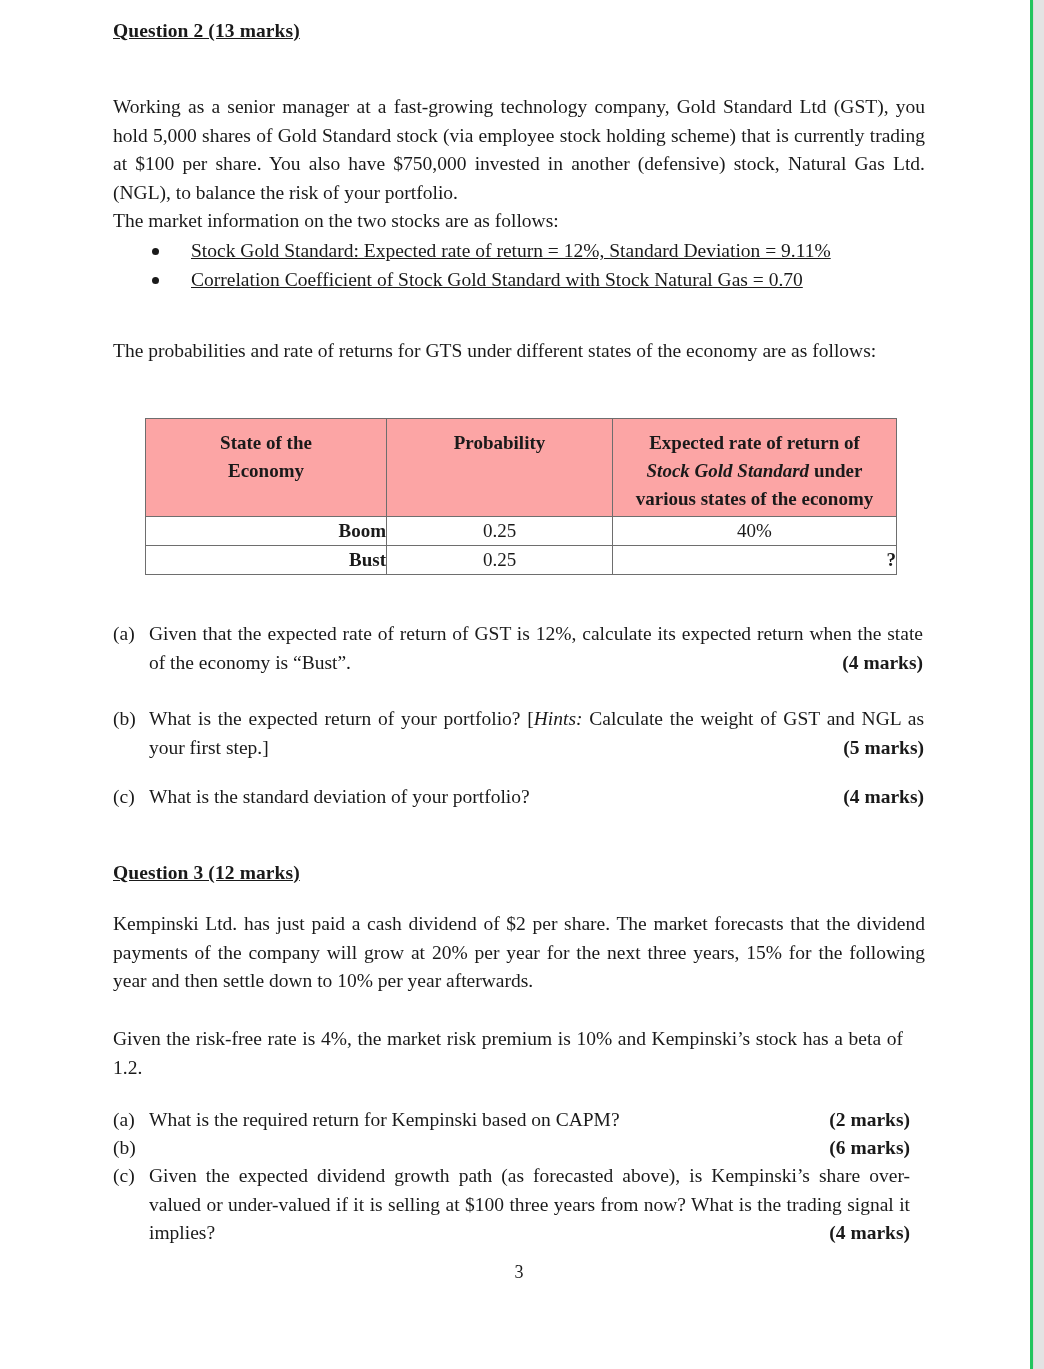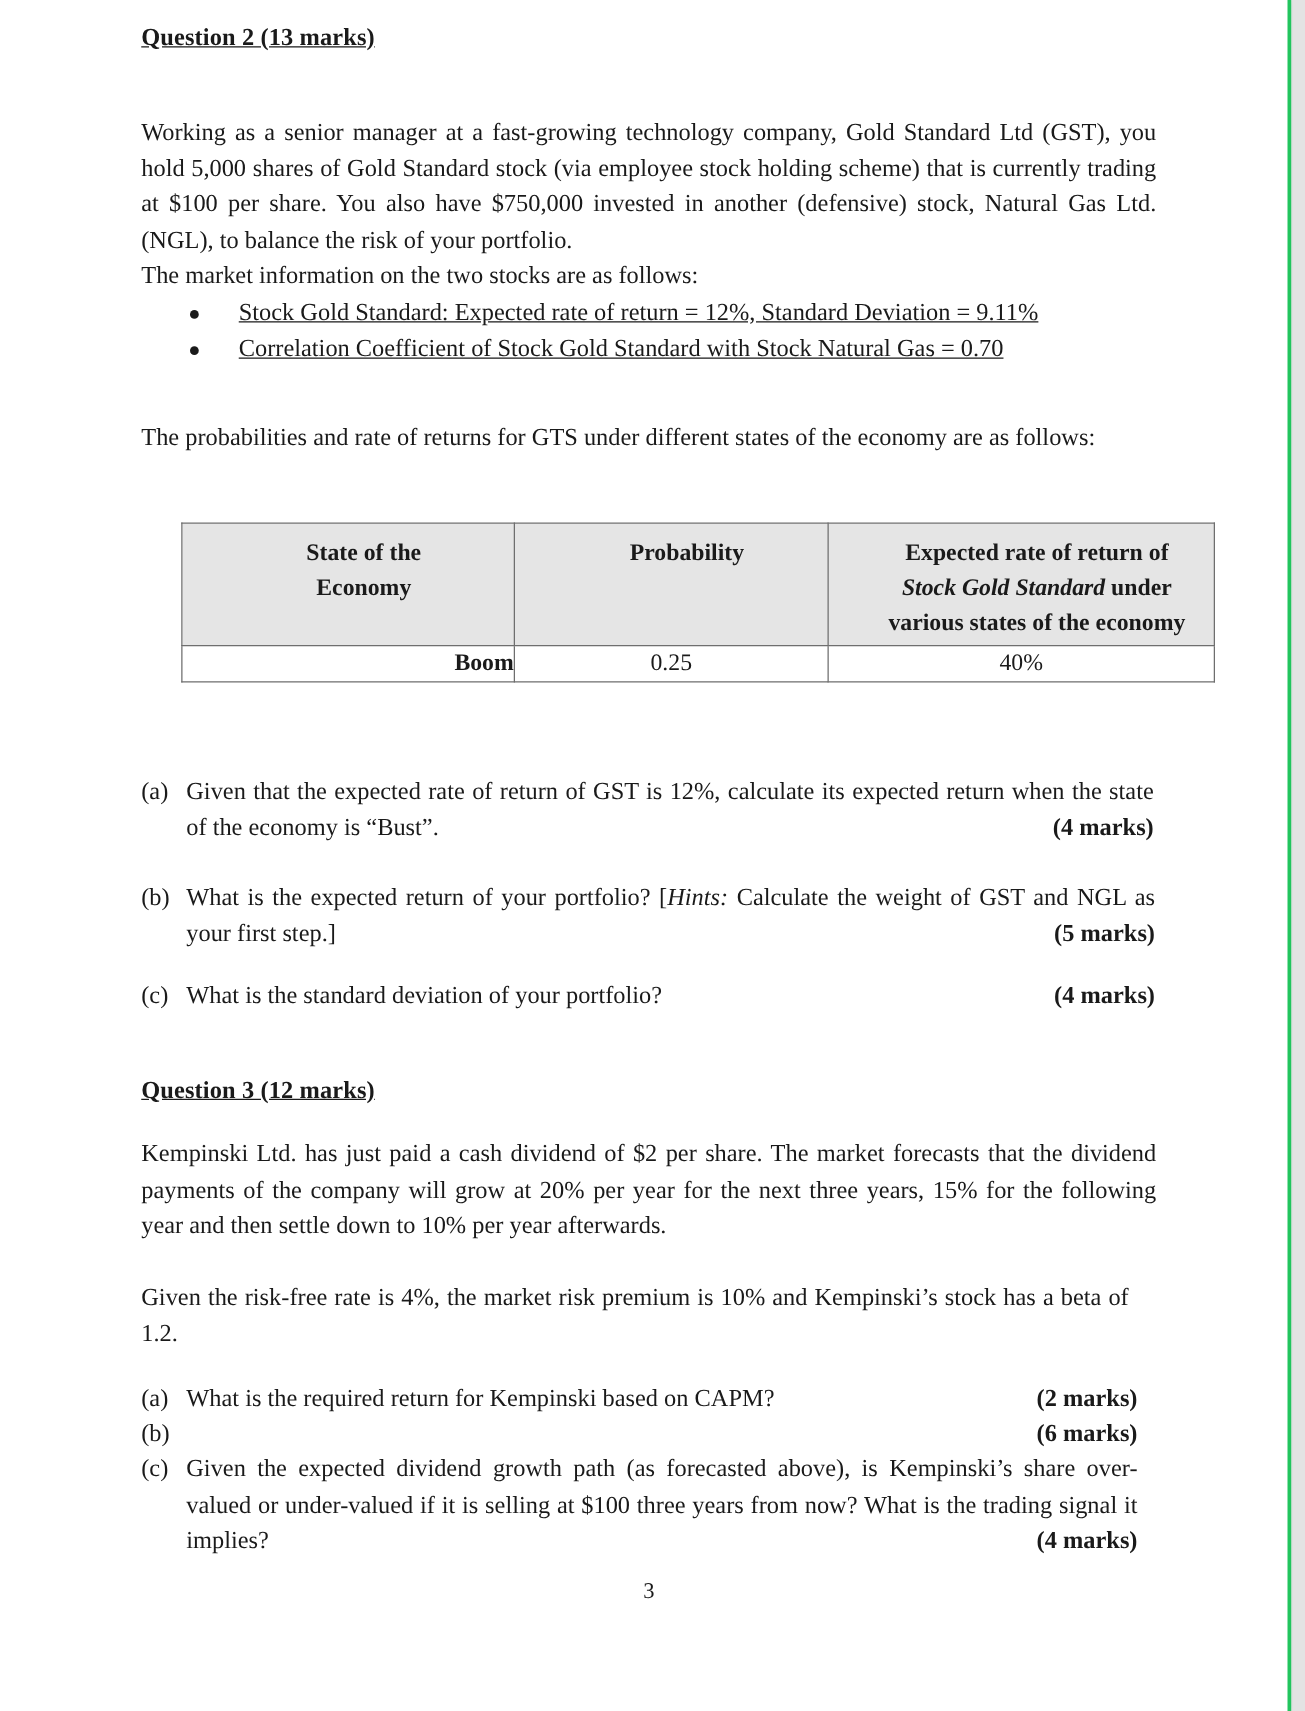--- a/index.html
+++ b/index.html
@@ -104,27 +104,26 @@
     width: 748px;
     table-layout: fixed;
   }
   table.econ th, table.econ td {
     border: 1px solid #6e6e6e;
     text-align: center;
     font-size: 19px;
     padding: 0;
   }
   table.econ thead th {
-    background: #e5e5e5;
+    background: #fca5a5;
     font-weight: bold;
     height: 87px;
     vertical-align: top;
     padding-top: 10px;
     line-height: 28px;
-    padding-left: 25px;
   }
   table.econ thead th.col-state { width: 240px; }
   table.econ thead th.col-prob  { width: 225px; }
   table.econ thead th.col-ret   { width: 283px; }
   table.econ tbody td {
     height: 28px;
     line-height: 28px;
     background: #ffffff;
   }
   table.econ tbody td.state-cell { font-weight: bold; text-align: right; }
@@ -216,20 +215,25 @@
               <div>various states of the economy</div>
             </th>
           </tr>
         </thead>
         <tbody>
           <tr>
             <td class="state-cell">Boom</td>
             <td>0.25</td>
             <td>40%</td>
           </tr>
+          <tr>
+            <td class="state-cell">Bust</td>
+            <td>0.25</td>
+            <td class="state-cell">?</td>
+          </tr>
         </tbody>
       </table>
     </div>
 
     <div class="subq" id="q2a">
       <span class="label">(a)</span>
       <div class="body">
         <span>Given that the expected rate of return of GST is 12%, calculate its expected return when the state of the economy is “Bust”.</span>
         <span class="marks">(4 marks)</span>
       </div>

